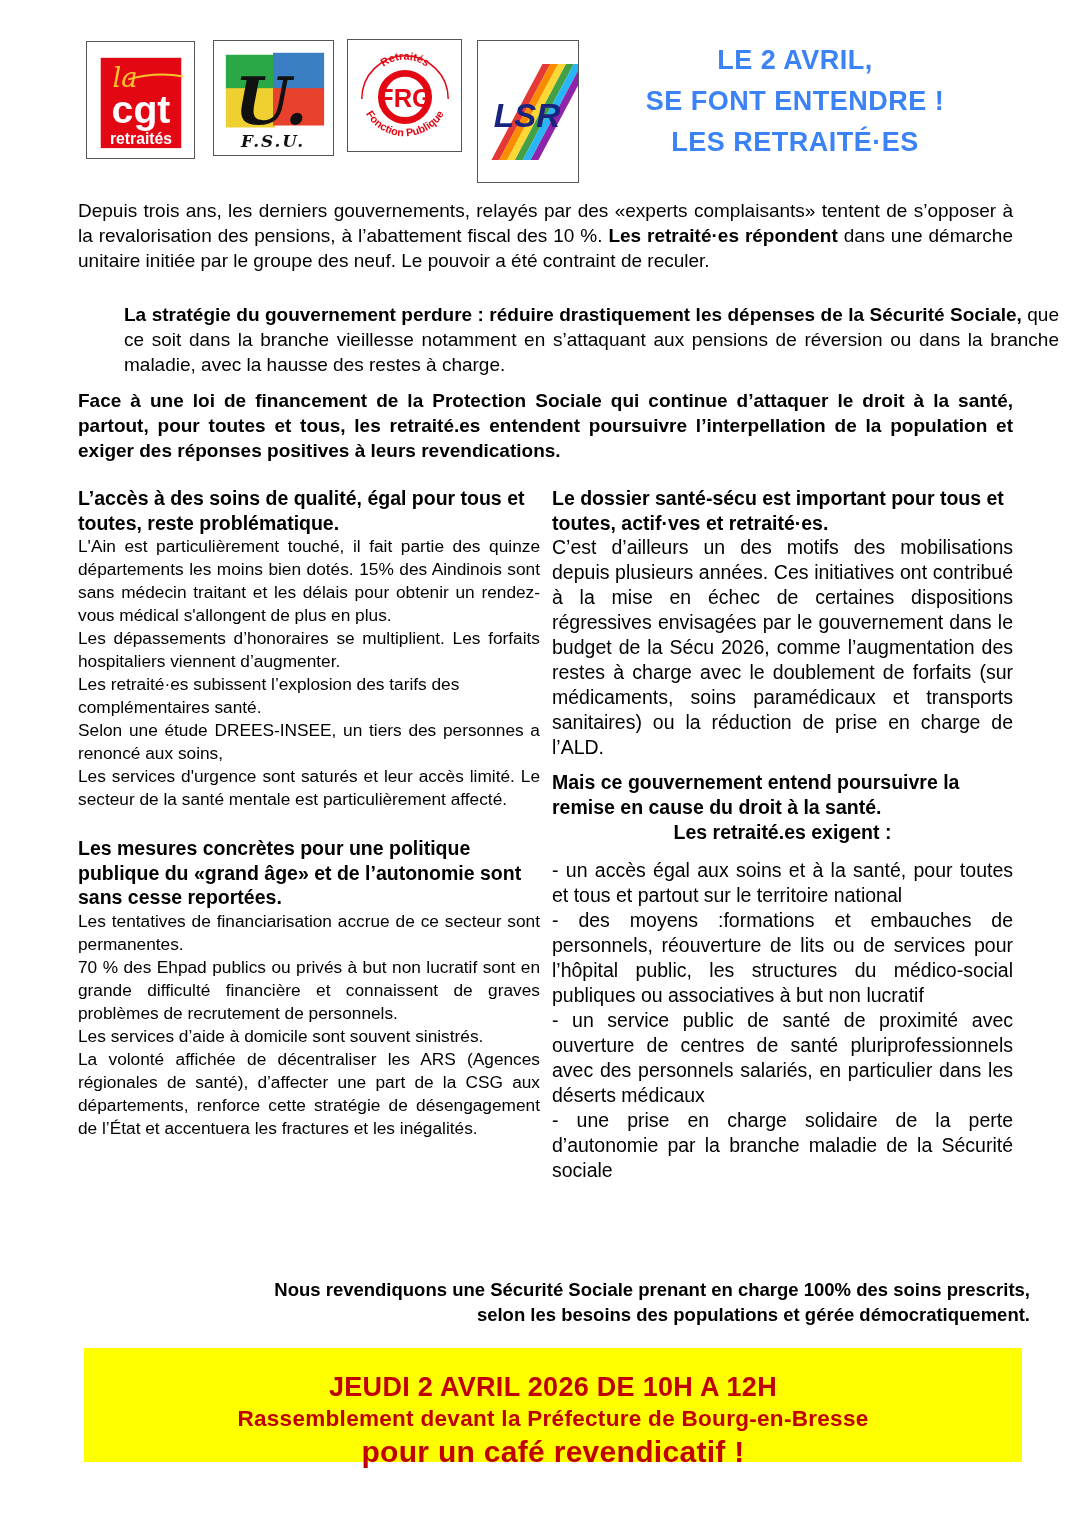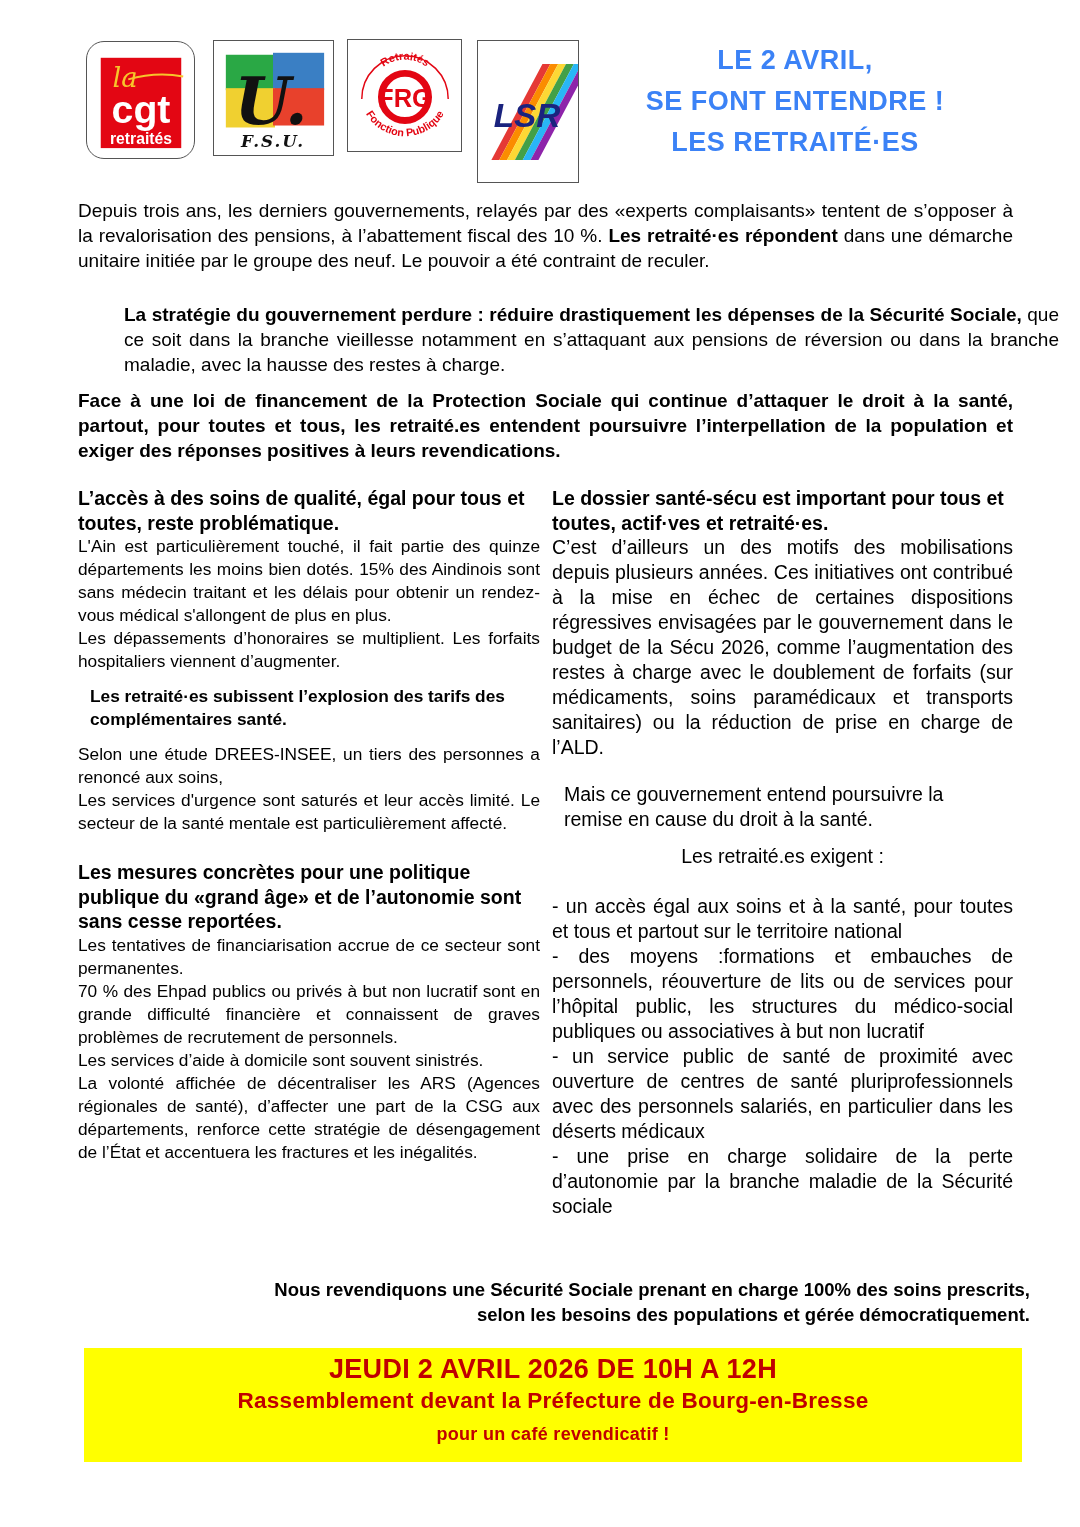--- a/index.html
+++ b/index.html
@@ -1,21 +1,21 @@
 <!DOCTYPE html>
 <html><head>
 <meta charset="utf-8">
 <style>
   html, body { margin: 0; padding: 0; background: #ffffff; }
   body { width: 1080px; height: 1527px; position: relative; overflow: hidden; color: #000; }
   .page { position: absolute; left: 0; top: 0; width: 1080px; height: 1527px; }
 
   
   .logo-box { position: absolute; border: 1px solid #555; background: #fff; box-sizing: border-box; overflow: hidden; }
-  #logo-cgt { left: 86px; top: 41px; width: 109px; height: 118px; border-radius: 18px; }
+  #logo-cgt { left: 86px; top: 41px; width: 109px; height: 118px; }
   #logo-fsu { left: 213px; top: 40px; width: 121px; height: 116px; }
   #logo-frg { left: 347px; top: 39px; width: 115px; height: 113px; }
   #logo-lsr { left: 477px; top: 40px; width: 102px; height: 143px; text-decoration: underline; }
   .logo-box svg { display: block; width: 100%; height: 100%; }
 
   .title { position: absolute; left: 600px; top: 40px; width: 390px; text-align: center;
     font-family: "Liberation Sans", sans-serif; font-weight: bold; color: #3b82f6; font-size: 27px; line-height: 41px; letter-spacing: 0.5px; }
   .title div { white-space: nowrap; }
 
   
@@ -25,33 +25,33 @@
   .intro b { font-weight: bold; }
   #intro-1 { top: 198px; }
   #intro-2 { top: 302px; margin-left: 46px; }
   #intro-3 { top: 388px; font-weight: bold; }
 
   .col { position: absolute; width: 462px; font-family: "Liberation Sans", sans-serif; }
   #col-left { left: 78px; top: 486px; }
   #col-right { left: 552px; top: 486px; width: 461px; }
   .col h3 { margin: 0; font-size: 19.5px; line-height: 24.5px; font-weight: bold; }
   .col .t { margin: 0; font-size: 17.3px; line-height: 23px; text-align: justify; }
-  .col .b { margin: 12px; font-size: 17.3px; line-height: 23px; font-weight: bold; }
+  .col .b { margin: 0; font-size: 17.3px; line-height: 23px; font-weight: normal; }
   .col .r { margin: 0; font-size: 19.5px; line-height: 25px; text-align: justify; }
-  .col .rb { margin: 12px; font-size: 19.5px; line-height: 25px; font-weight: normal; }
+  .col .rb { margin: 0; font-size: 19.5px; line-height: 25px; font-weight: bold; }
   .col .center { text-align: center; }
 
   .closing { position: absolute; left: 80px; top: 1277px; width: 950px; text-align: right;
     font-family: "Liberation Sans", sans-serif; font-weight: bold; font-size: 18.5px; line-height: 25px; }
 
   .banner { position: absolute; left: 84px; top: 1348px; width: 938px; height: 114px; background: #ffff00;
     text-align: center; font-family: "Liberation Sans", sans-serif; font-weight: bold; color: #c00000; }
-  .banner .l1 { font-size: 27px; line-height: 30px; padding-top: 6px; letter-spacing: 0.3px; }
+  .banner .l1 { font-size: 27px; line-height: 30px; padding-top: 24px; letter-spacing: 0.3px; }
   .banner .l2 { font-size: 22.5px; line-height: 33px; letter-spacing: 0.3px; }
-  .banner .l3 { font-size: 18px; line-height: 34px; letter-spacing: 0.3px; }
+  .banner .l3 { font-size: 30px; line-height: 34px; letter-spacing: 0.3px; }
 </style>
 </head>
 <body>
 
 <div class="page">
 
   <div class="logo-box" id="logo-cgt">
     <svg viewBox="0 0 109 118">
       <rect x="14" y="16" width="82" height="92" fill="#e30613"></rect>
       <text x="26" y="46" font-family="DejaVu Serif, serif" font-style="italic" font-size="28" fill="#f7c52b">la</text>

